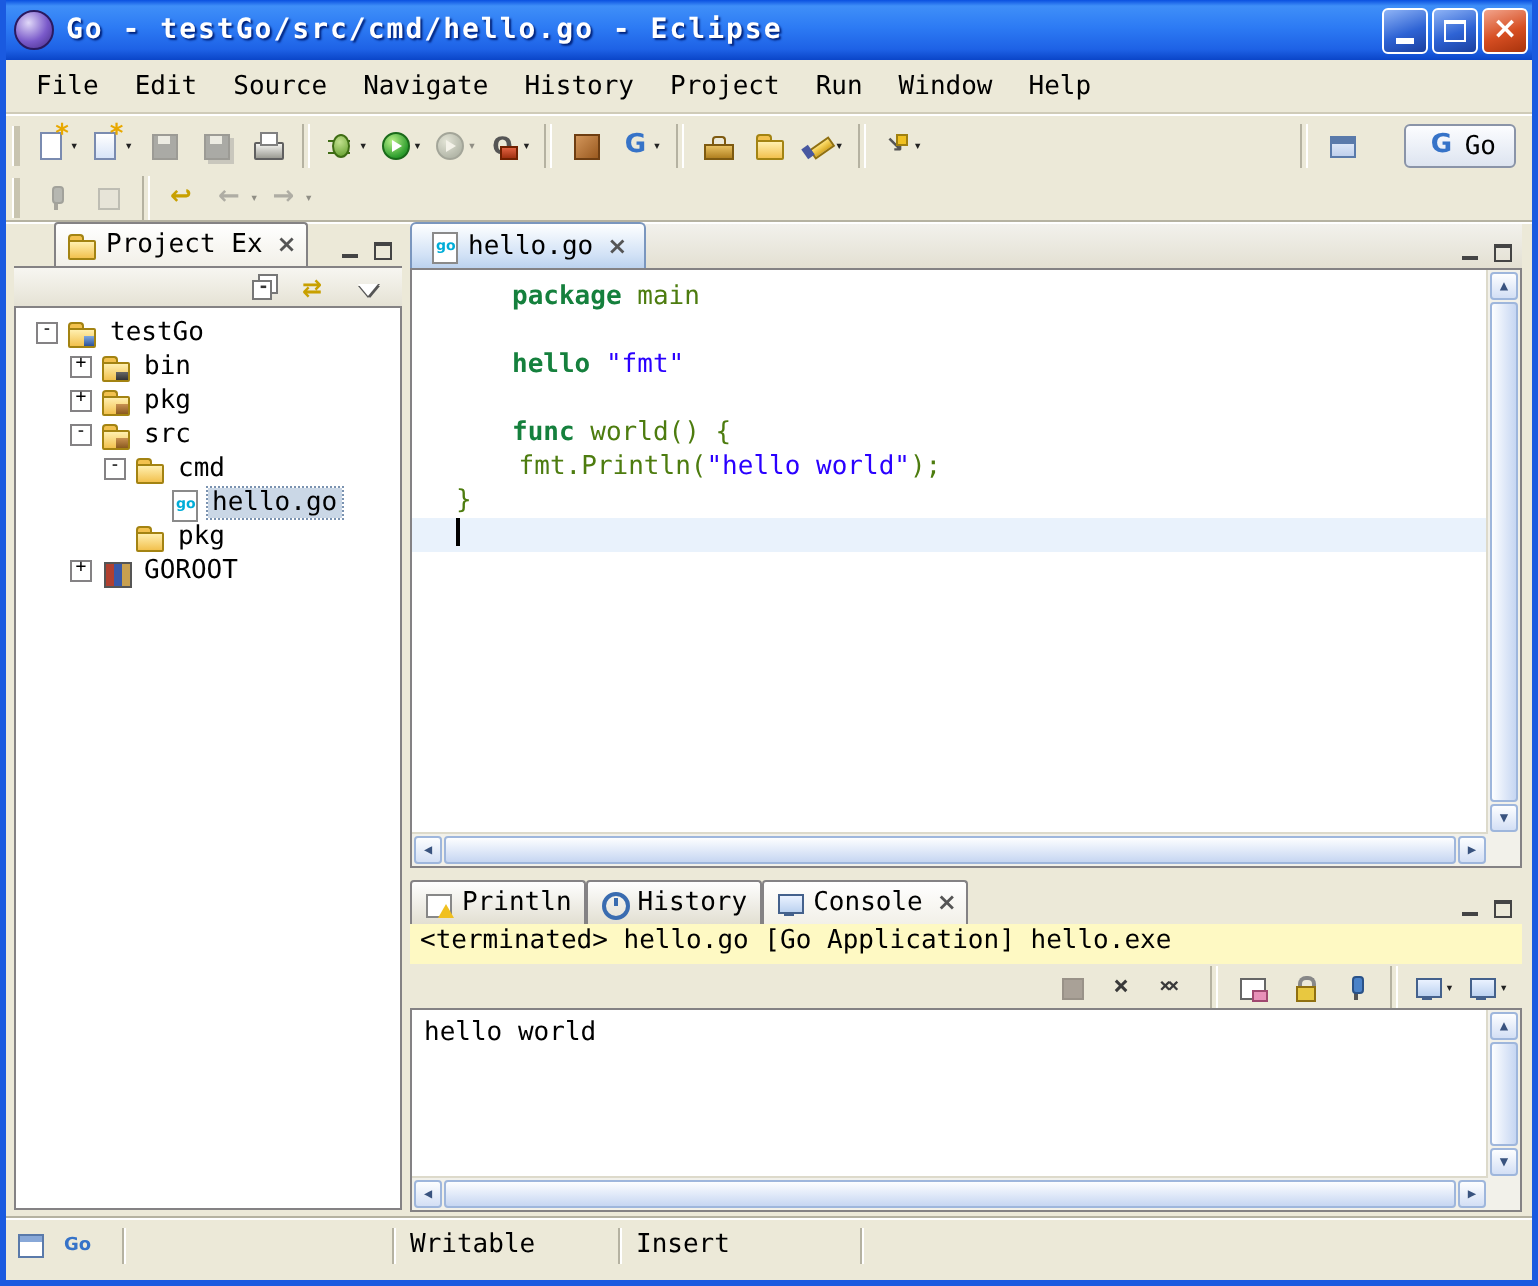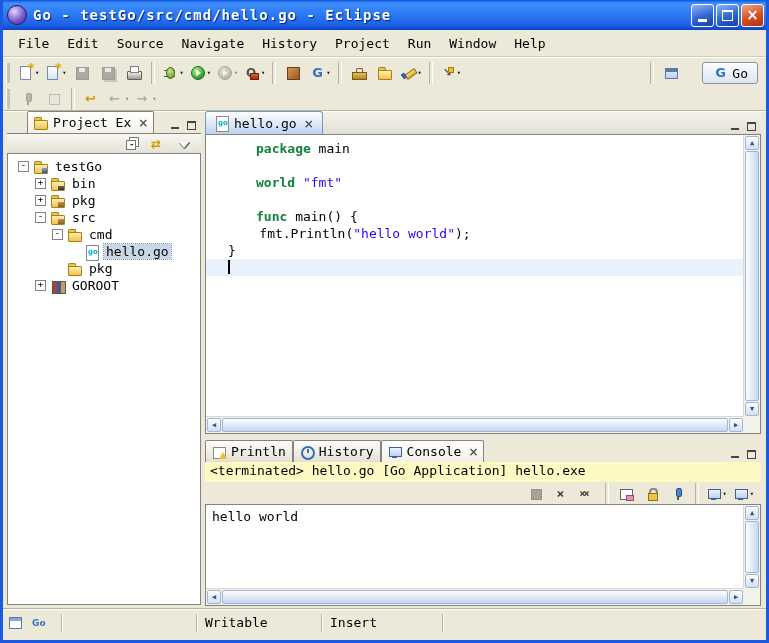--- a/index.html
+++ b/index.html
@@ -150,21 +150,21 @@
   .editor-tabs{height:22px;display:flex;align-items:flex-end;background:linear-gradient(180deg,#F2F1EC,#E3E0D2);}
   .etab{display:inline-flex;align-items:center;gap:4px;height:22px;padding:0 8px;border:1px solid #7A96BE;border-bottom:none;
     border-radius:3px 3px 0 0;background:linear-gradient(180deg,#FEFFFF,#D2E2F6 70%,#BCD2EE);}
   .editor-content{position:absolute;left:0;top:22px;right:0;bottom:0;background:#fff;border:1px solid #848284;}
   .code{position:absolute;left:0;top:0;right:16px;bottom:16px;overflow:hidden;padding:5px 0 0 22px;
     font:13px/17px "DejaVu Sans Mono",monospace;}
   .code-line{height:17px;white-space:pre;margin-left:-22px;padding-left:22px;}
   .code-line.current{background:#E9F2FC;}
   .tok-keyword{color:#15803d;font-weight:bold;margin-left:28px;}
   .tok-string{color:#2A00FF;}
-  .tok-plain{color:#000000;}
+  .tok-plain{color:#4d7c0f;}
   .caret{display:inline-block;width:2px;height:14px;background:#000;vertical-align:-2px;}
 
   
   .vscroll{position:absolute;top:0;right:0;bottom:16px;width:16px;background:#F2F1EA;border-left:1px solid #DDDACB;}
   .hscroll{position:absolute;left:0;right:16px;bottom:0;height:16px;background:#F2F1EA;border-top:1px solid #DDDACB;}
   .sb-corner{position:absolute;right:0;bottom:0;width:16px;height:16px;background:#F2F1EA;}
   .sb-btn{position:absolute;width:14px;height:14px;margin:1px;background:linear-gradient(180deg,#FDFEFF,#D3DFF5);
     border:1px solid #9EB6DC;border-radius:2px;display:flex;align-items:center;justify-content:center;font-size:7px;color:#39537F;box-sizing:border-box;}
   .sb-up{top:0;right:0;}  .sb-down{bottom:0;right:0;}
   .sb-left{left:0;top:0;} .sb-right{right:0;top:0;}
@@ -182,21 +182,21 @@
     border-bottom:1px solid #D8D4C0;}
   .console-out{position:absolute;left:0;right:0;top:64px;bottom:0;background:#fff;border:1px solid #848284;}
   .console-text{display:block;padding:3px 6px;font:13px/17px "DejaVu Sans Mono",monospace;white-space:pre;}
 
   
   .statusbar{position:absolute;left:3px;right:3px;top:608px;height:27px;background:#ECE9D8;display:flex;align-items:center;
     border-top:1px solid #B5B2A1;box-shadow:inset 0 1px 0 #fff;}
   .sb-cell{height:20px;display:flex;align-items:center;padding:0 8px;white-space:nowrap;box-sizing:border-box;}
   .fastviews{width:58px;gap:8px;padding:0 4px;}
   .spacer1{width:134px;}
-  .w-cell{width:124px;}
+  .w-cell{width:112px;}
   .i-cell{width:120px;}
   .sb-sep{width:1px;height:18px;background:#B5B2A1;box-shadow:1px 0 0 #fff;flex:none;}
 </style>
 </head>
 <body>
 
 <div class="window">
   <div class="frame"></div>
 
   <div class="titlebar">
@@ -402,23 +402,23 @@
       </span>
       <span class="panel-ctrl">
         <span class="pctrl-min"></span>
         <span class="pctrl-max"></span>
       </span>
     </div>
     <div class="editor-content">
       <div class="code" id="code">
           <div class="code-line"><span class="tok-keyword">package</span><span class="tok-plain"> main</span></div>
           <div class="code-line"></div>
-          <div class="code-line"><span class="tok-keyword">world</span><span class="tok-plain"> </span><span class="tok-string">"fmt"</span></div>
+          <div class="code-line"><span class="tok-keyword">hello</span><span class="tok-plain"> </span><span class="tok-string">"fmt"</span></div>
           <div class="code-line"></div>
-          <div class="code-line"><span class="tok-keyword">func</span><span class="tok-plain"> main() {</span></div>
+          <div class="code-line"><span class="tok-keyword">func</span><span class="tok-plain"> world() {</span></div>
           <div class="code-line"><span class="tok-plain">    fmt.Println(</span><span class="tok-string">"hello world"</span><span class="tok-plain">);</span></div>
           <div class="code-line"><span class="tok-plain">}</span></div>
           <div class="code-line current"><span class="caret"></span></div>
         </div>
       <div class="vscroll">
         <span class="sb-btn sb-up"></span>
         <span class="sb-thumb-v"></span>
         <span class="sb-btn sb-down"></span>
       </div>
       <div class="hscroll">

